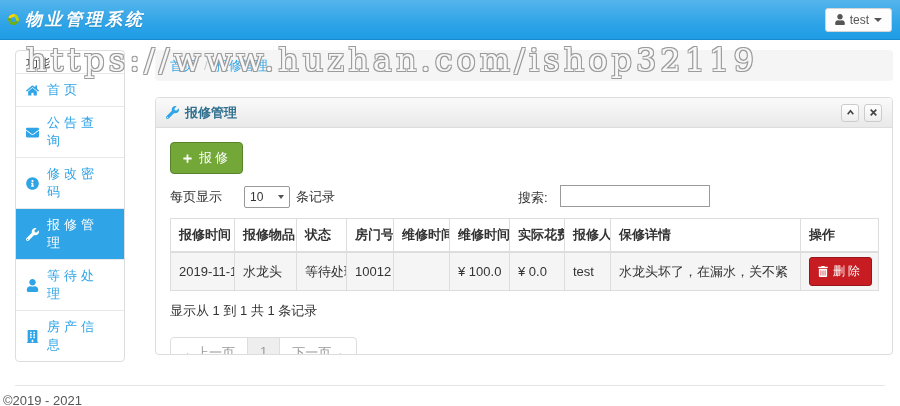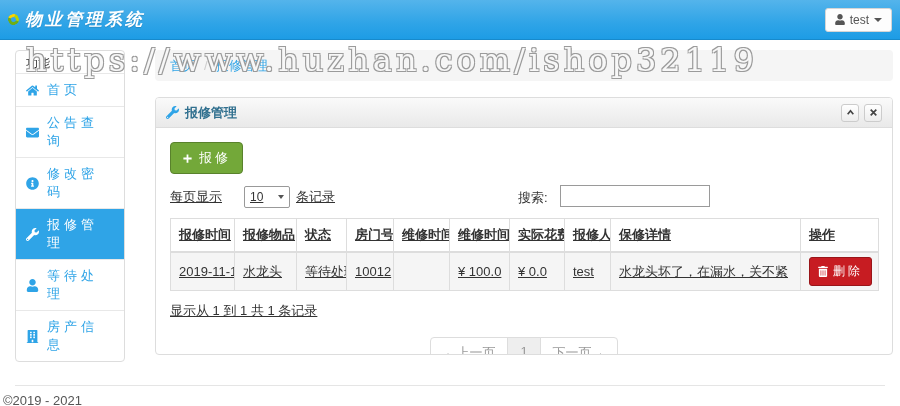--- a/index.html
+++ b/index.html
@@ -86,21 +86,21 @@
   .panel-title { color:#31708f; font-weight:bold; font-size:13px; }
   .panel-heading .wrench { width:13px; height:13px; fill:#2fa4e7; }
   .panel-tools { margin-left:auto; display:flex; gap:5px; }
   .tool-btn {
     width:18px; height:18px; border:1px solid #ccc; border-radius:3px;
     background:linear-gradient(#fff,#ededed); color:#444;
     display:flex; align-items:center; justify-content:center; cursor:pointer;
   }
   .tool-btn svg { width:9px; height:9px; stroke:#444; }
 
-  .panel-body { padding:14px; position:relative;text-decoration:underline; }
+  .panel-body { padding:14px; position:relative; }
 
   .btn-add {
     display:inline-flex; align-items:center; gap:6px;
     background:#73a839; border:1px solid #59822c; border-radius:4px;
     color:#fff; font-size:13px; letter-spacing:3px;
     padding:6px 11px; cursor:pointer;
   }
   .btn-add svg { width:11px; height:11px; stroke:#fff; }
 
   .controls { margin-top:11px; height:24px; position:relative; display:flex; align-items:center; }
@@ -127,21 +127,21 @@
   .btn-delete {
     display:inline-flex; align-items:center; gap:5px;
     background:#c71c22; border:1px solid #991519; border-radius:3px;
     color:#fff; font-size:12px; letter-spacing:3px;
     padding:5px 8px; cursor:pointer;text-align:center;
   }
   .btn-delete svg { width:10px; height:11px; fill:#fff; flex:none; }
 
   .summary { margin-top:11px; font-size:13px; color:#333; }
 
-  .pagination-wrap { margin-top:17px; display:flex; justify-content:center; }
+  .pagination-wrap { margin-top:17px; display:flex; }
   .pagination { display:inline-flex; }
   .page-btn {
     padding:6px 12px; border:1px solid #ddd; background:#fff;
     color:#999; font-size:13px; cursor:pointer; margin-left:-1px;
   }
   .page-btn.first { border-radius:4px 0 0 4px; margin-left:0; }
   .page-btn.last { border-radius:0 4px 4px 0; }
   .page-btn.current { background:#eee; }
 
   

